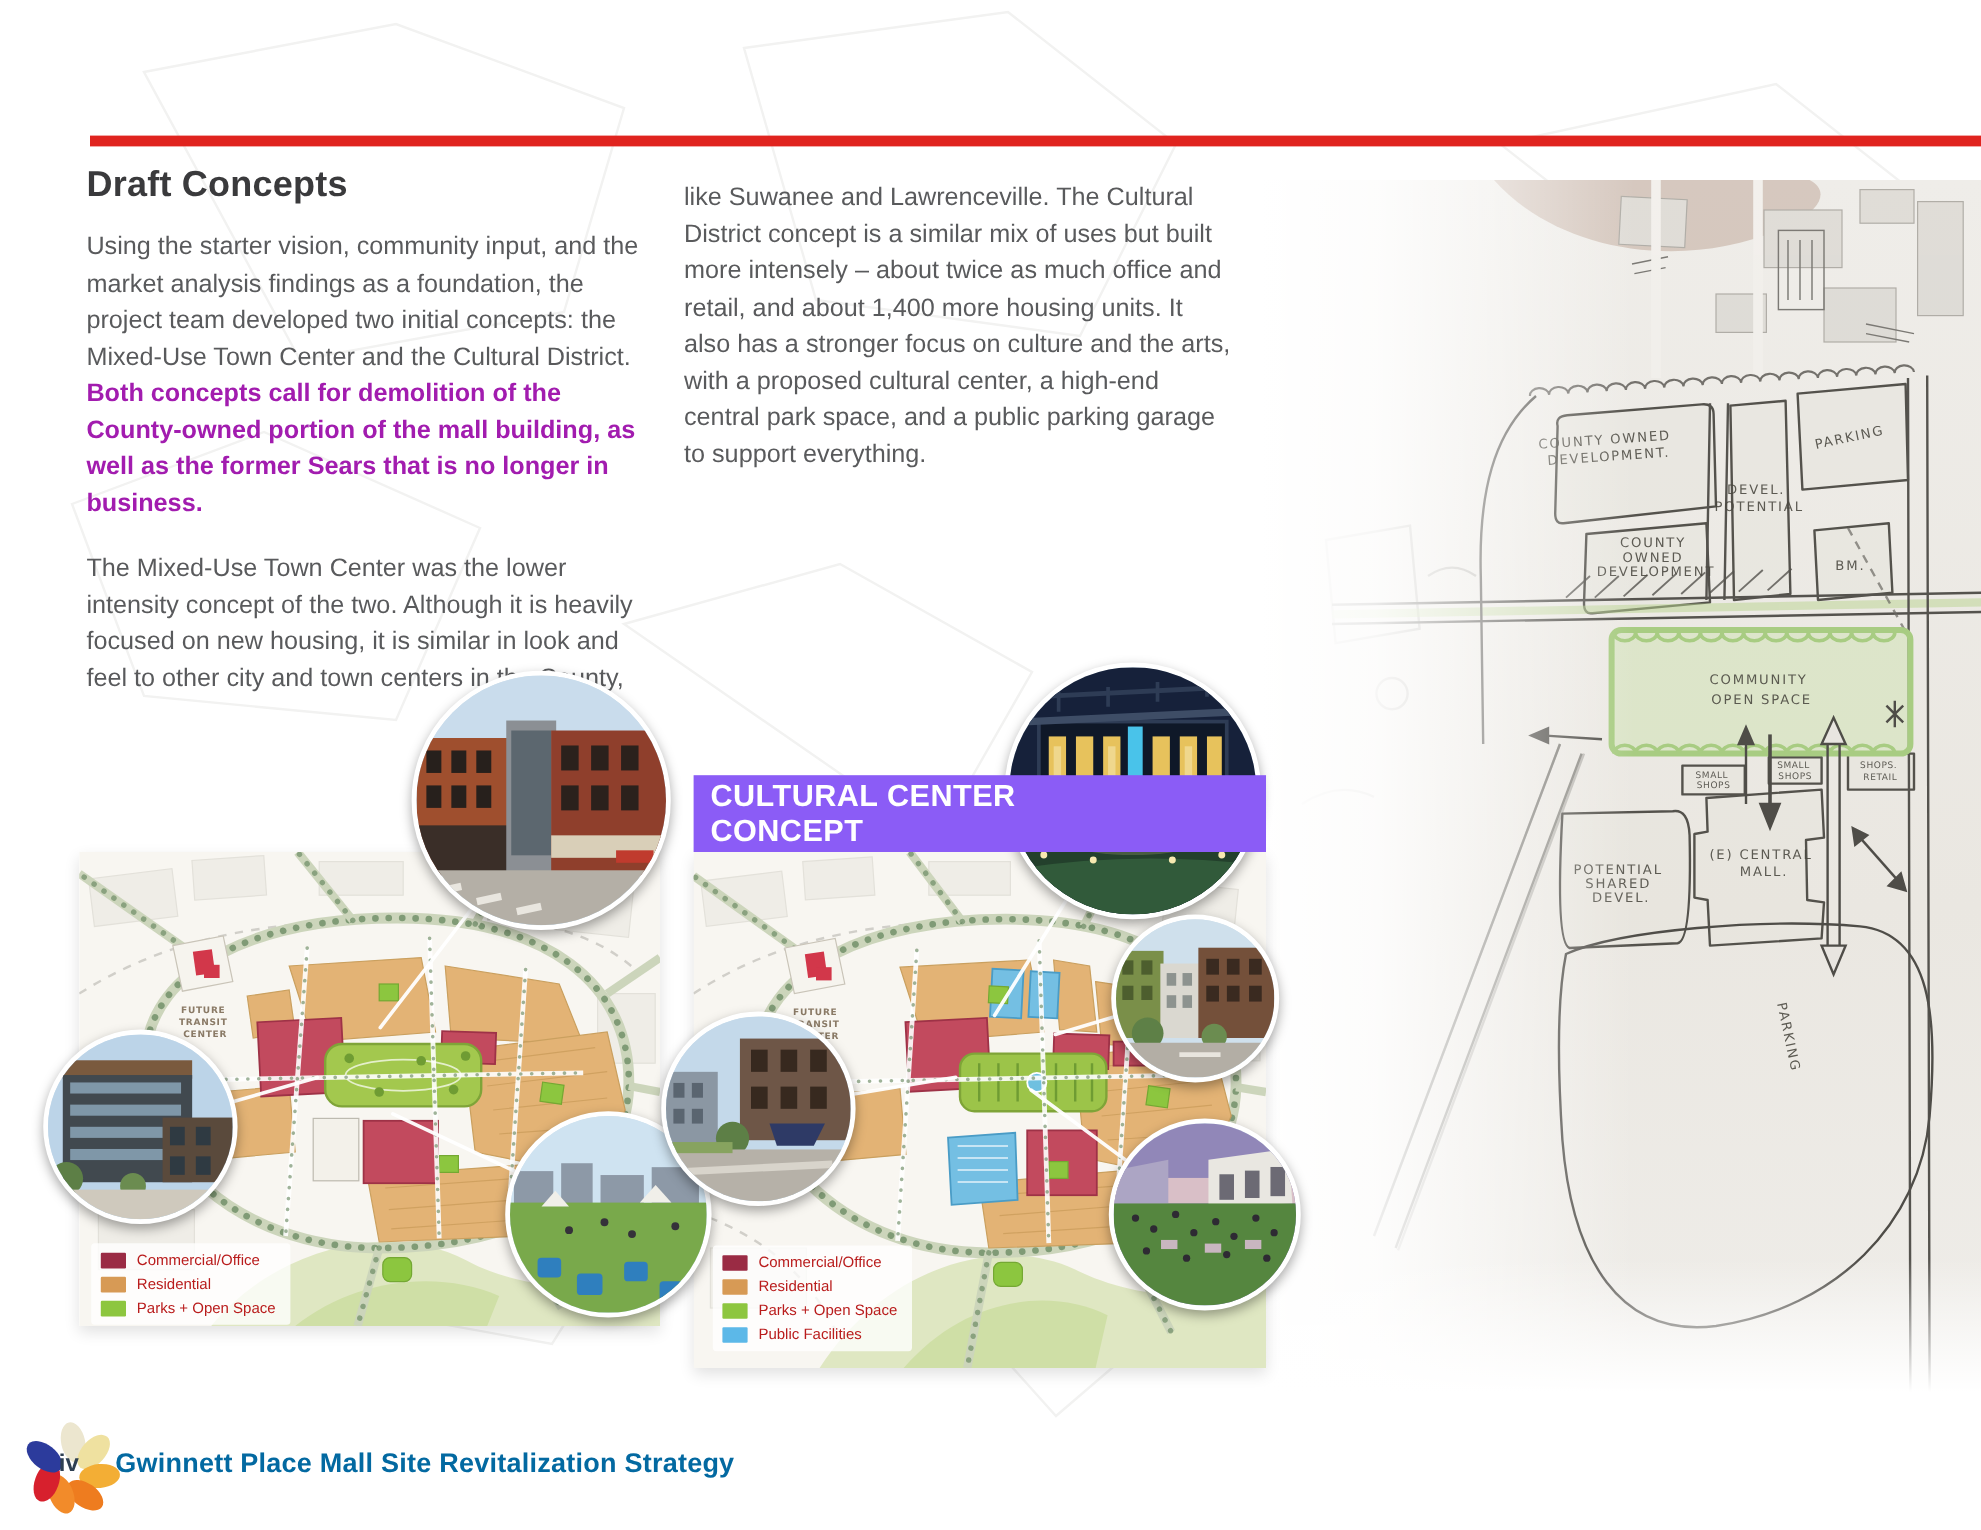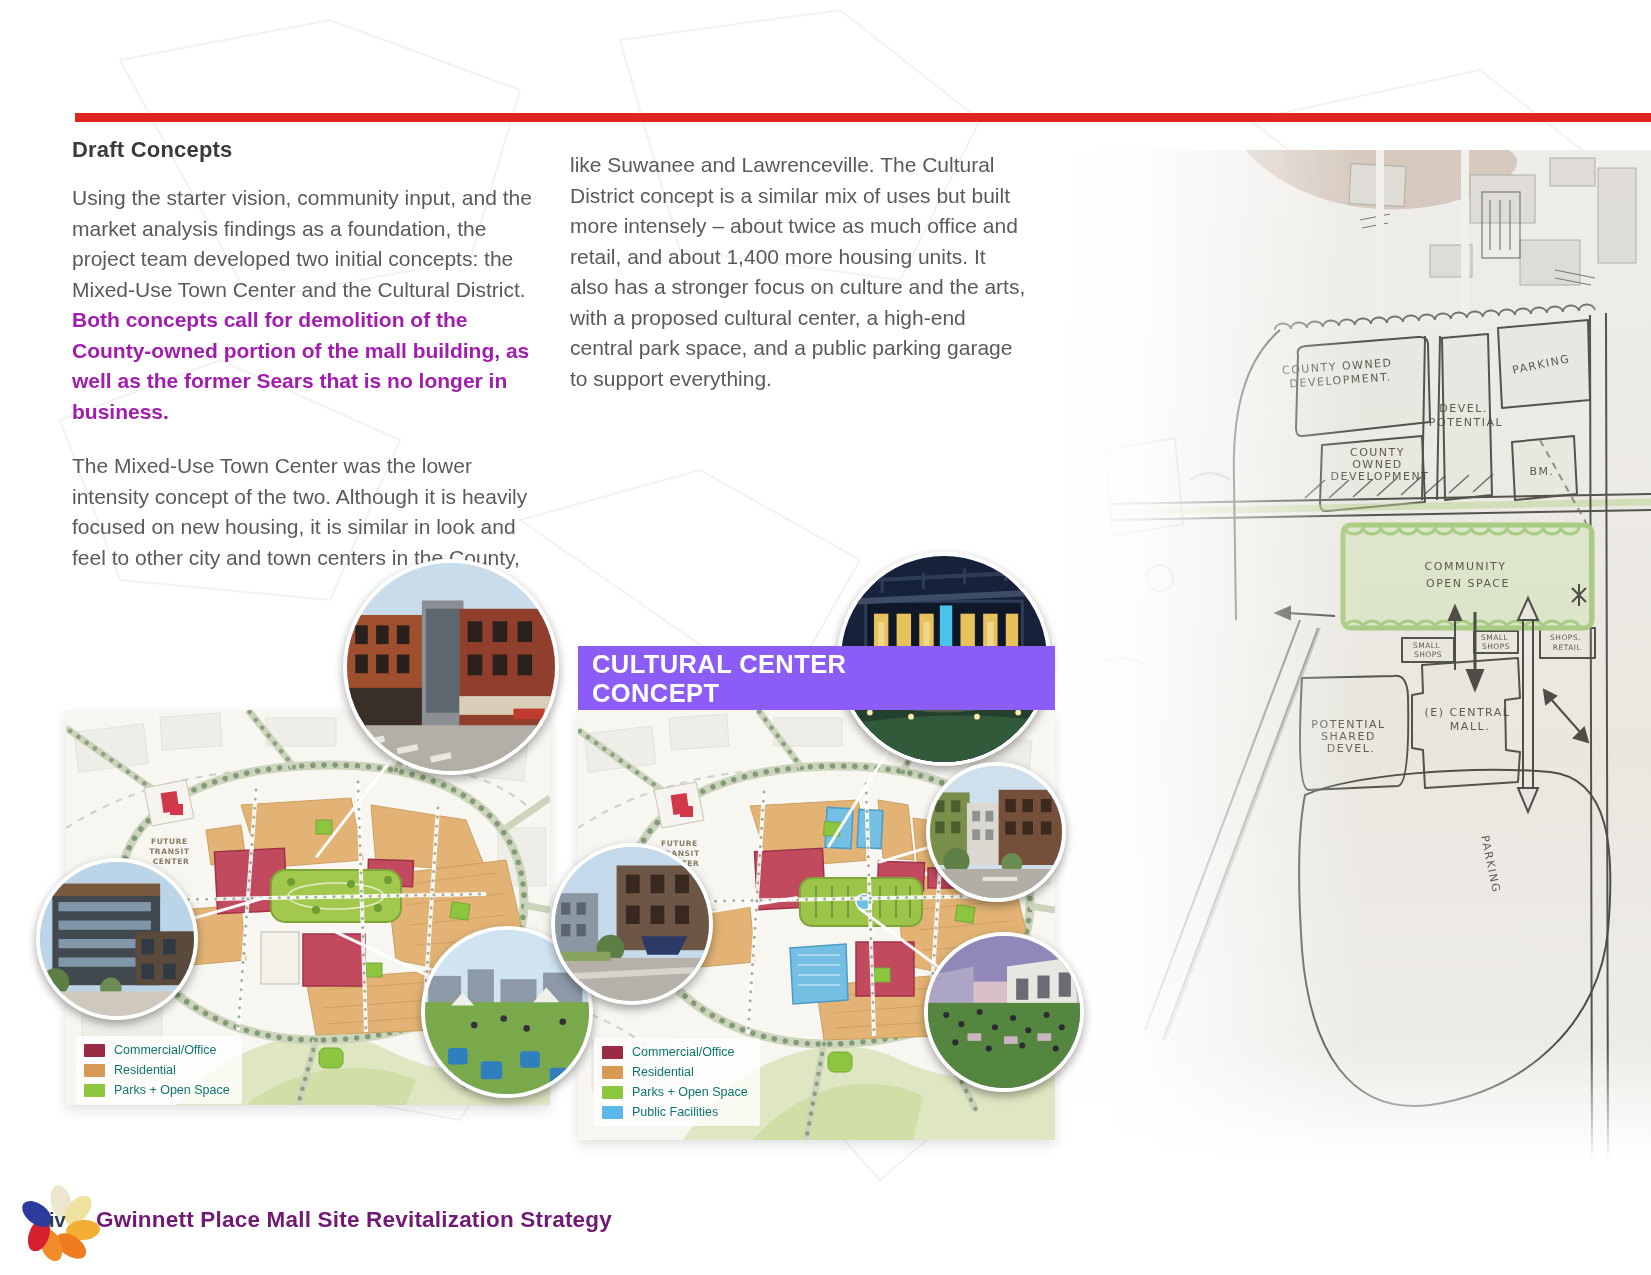--- a/index.html
+++ b/index.html
@@ -5,21 +5,21 @@
   html,body{margin:0;padding:0;background:#ffffff;}
   .page{position:relative;width:1651px;height:1275px;background:#ffffff;overflow:hidden;
         font-family:"Liberation Sans","DejaVu Sans",sans-serif;}
   .watermark{position:absolute;inset:0;pointer-events:none;}
   .top-rule{position:absolute;left:75px;top:113px;width:1576px;height:9px;background:#E0241F;}
 
   
   .col{position:absolute;}
   .col1{left:72px;top:137px;width:468px;}
   .col2{left:570px;top:150px;width:456px;}
-  .heading{font-size:22px;font-weight:700;color:#3a3a3c;letter-spacing:.2px;margin:0 0 20px 0;}
+  .heading{font-size:30px;font-weight:700;color:#3a3a3c;letter-spacing:.2px;margin:0 0 20px 0;}
   .body-text{font-size:21px;line-height:30.5px;color:#595a5c;margin:0 0 24px 0;}
   .body-text .bold{font-weight:700;color:#a21caf;}
 
   
   .card{position:absolute;}
   .card-left{left:66px;top:646px;width:484px;height:459px;}
   .card-right{left:578px;top:646px;width:477px;height:494px;}
   .banner{position:absolute;left:0;top:0;height:64px;width:100%;box-sizing:border-box;
           color:#fff;font-weight:700;font-size:25.5px;line-height:29px;letter-spacing:.4px;
           padding:4px 0 0 14px;z-index:5;}
@@ -27,36 +27,36 @@
   .map-wrap{position:absolute;left:0;top:64px;z-index:1;box-shadow:0 5px 12px rgba(0,0,0,.12);font-weight:bold;}
   .map-wrap svg{display:block;}
   .connector{position:absolute;height:3px;background:rgba(255,255,255,.95);transform-origin:0 50%;z-index:2;border-radius:2px;}
   .photo-circle{position:absolute;border-radius:50%;border:4px solid #ffffff;overflow:hidden;
                 box-shadow:0 4px 10px rgba(0,0,0,.35);z-index:3;background:#cfe0ec;}
   .photo-circle svg{display:block;width:100%;height:100%;}
   .legend{position:absolute;z-index:4;background:rgba(255,255,255,.78);border-radius:3px;
           padding:7px 12px 7px 8px;display:flex;flex-direction:column;gap:6px;}
   .legend-row{display:flex;align-items:center;gap:9px;}
   .legend-swatch{width:21px;height:13px;border-radius:1px;flex:0 0 auto;}
-  .legend-label{font-size:12.5px;color:#0f766e;white-space:nowrap;}
+  .legend-label{font-size:12.5px;color:#b91c1c;white-space:nowrap;}
 
   
   .bg-photo{position:absolute;left:1050px;top:150px;width:601px;height:1010px;overflow:hidden;}
   .bg-photo .base{position:absolute;inset:0;background:linear-gradient(180deg,#efede9 0%,#eae7e1 60%,#efede9 100%);}
   .bg-photo svg{position:absolute;left:0;top:0;}
   .fade-left{position:absolute;inset:0;background:linear-gradient(90deg,#ffffff 0%,rgba(255,255,255,.88) 16%,rgba(255,255,255,0) 52%);pointer-events:none;}
   .fade-bottom{position:absolute;inset:0;background:linear-gradient(0deg,#ffffff 0%,rgba(255,255,255,0) 11%);pointer-events:none;}
 
   
   .sk-label{font-family:"DejaVu Sans",sans-serif;fill:#49473f;opacity:.88;letter-spacing:1.5px;font-size:11px;}
   .sk-label-sm{font-family:"DejaVu Sans",sans-serif;fill:#45433c;opacity:.85;letter-spacing:.5px;font-size:7.5px;}
   .map-note{font-family:"DejaVu Sans",sans-serif;fill:#8a7a66;font-size:7.5px;letter-spacing:.6px;}
 
   
-  .footer-title{position:absolute;left:96px;top:1207px;font-size:22.5px;font-weight:700;color:#701a75;letter-spacing:.2px;}
+  .footer-title{position:absolute;left:96px;top:1207px;font-size:22.5px;font-weight:700;color:#0369a1;letter-spacing:.2px;}
   .footer-logo{position:absolute;left:15px;top:1185px;}
   .page-num{position:absolute;left:49px;top:1209px;font-size:20px;font-weight:700;color:#2e3f52;z-index:2;}
 </style>
 </head>
 <body>
 
 <div class="page">
 
   <svg class="watermark" width="1651" height="1275">
     <g stroke="#f2f2f1" stroke-width="2" fill="none">

